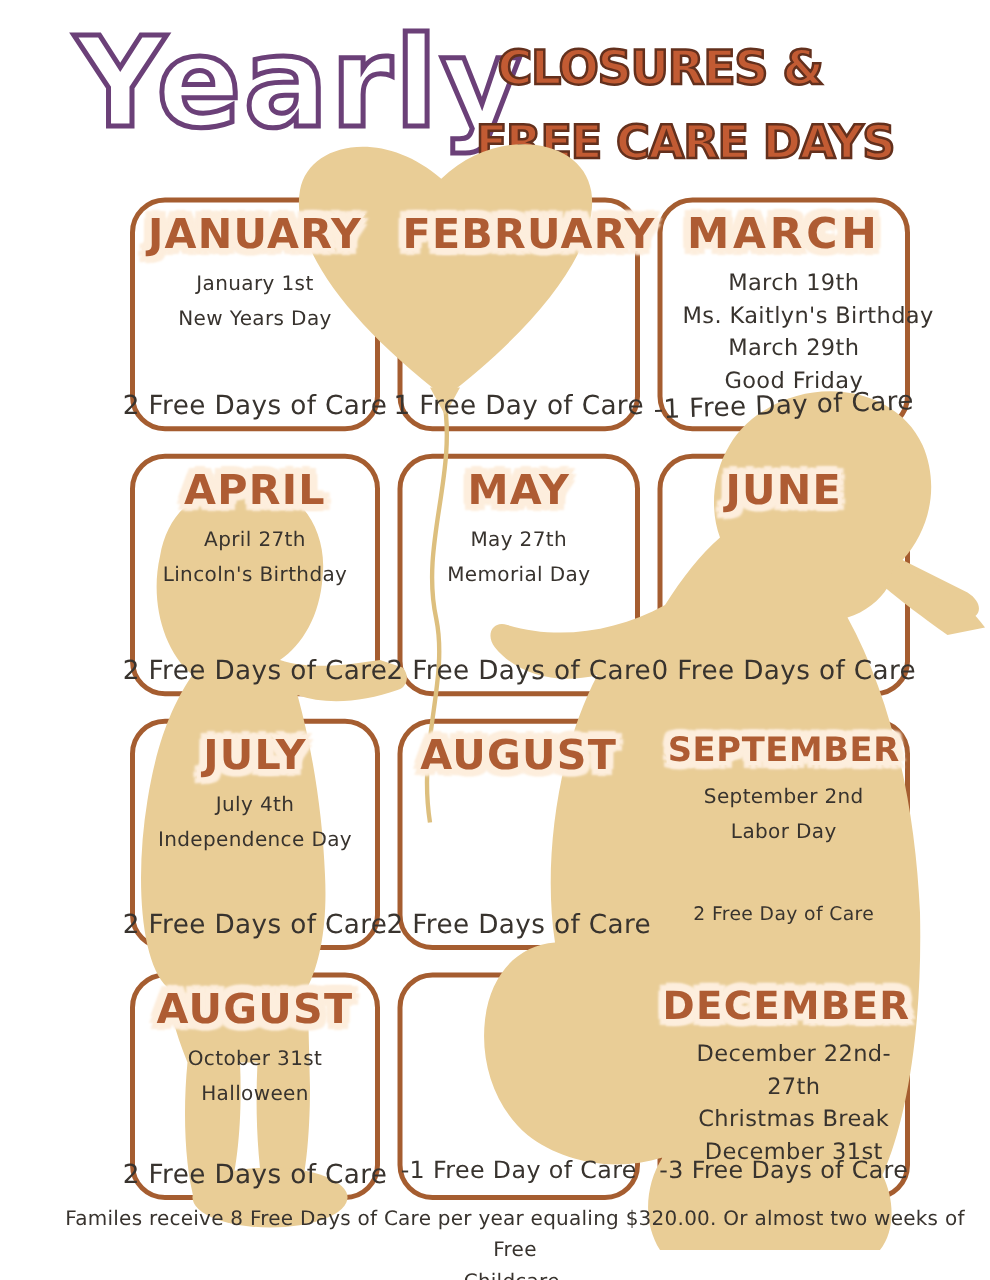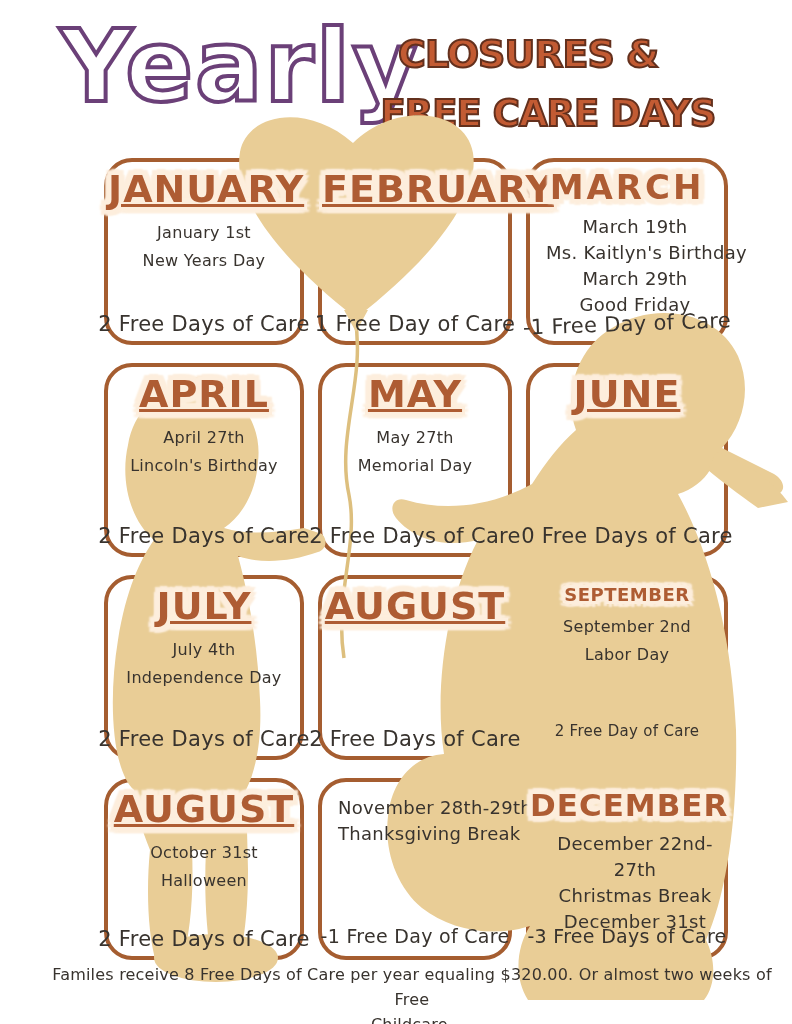--- a/index.html
+++ b/index.html
@@ -42,22 +42,22 @@
   .month-title{
     font-weight:700;font-size:31px;letter-spacing:1px;color:var(--heading);
     white-space:nowrap;line-height:1.15;
     text-shadow:
       3px 0 0 var(--halo),-3px 0 0 var(--halo),0 3px 0 var(--halo),0 -3px 0 var(--halo),
       3px 3px 0 var(--halo),-3px 3px 0 var(--halo),3px -3px 0 var(--halo),-3px -3px 0 var(--halo),
       6px 0 2px var(--halo),-6px 0 2px var(--halo),0 6px 2px var(--halo),0 -6px 2px var(--halo),
       5px 5px 2px var(--halo),-5px 5px 2px var(--halo),5px -5px 2px var(--halo),-5px -5px 2px var(--halo);
   }
   .t-lg{font-size:34px;letter-spacing:3px;}
-  .t-md{font-size:38px;text-decoration:underline;}
-  .t-sm{font-size:18px;letter-spacing:0.5px;}
+  .t-md{font-size:33px;}
+  .t-sm{font-size:27px;letter-spacing:0.5px;}
   .events{margin-top:7px;}
   .event-line{font-size:16px;line-height:28px;white-space:nowrap;letter-spacing:0.3px;}
   .ev-sm .event-line{font-size:18px;line-height:26px;padding-left:16px;}
   .free-line{
     position:absolute;bottom:5px;left:50%;transform:translateX(-50%);
     white-space:nowrap;font-size:21px;letter-spacing:0.3px;
   }
   .free-tilt{transform:translateX(-50%) rotate(-2deg);}
   .free-sm{font-size:15px;bottom:16px;}
   .free-md{font-size:19px;bottom:9px;}
@@ -175,24 +175,20 @@
         <div class="events">
           <div class="event-line">October 31st</div>
           <div class="event-line">Halloween</div>
         </div>
         <div class="free-line">2 Free Days of Care</div>
       </div>
     </div>
 
     <div class="card">
       <div class="card-inner">
-        <div class="events ev-sm">
-          <div class="event-line">November 28th-29th</div>
-          <div class="event-line">Thanksgiving Break</div>
-        </div>
         <div class="free-line free-md">-1 Free Day of Care</div>
       </div>
     </div>
 
     <div class="card">
       <div class="card-inner">
         <div class="month-title">DECEMBER</div>
         <div class="events ev-sm">
           <div class="event-line">December 22nd-</div>
           <div class="event-line">27th</div>

